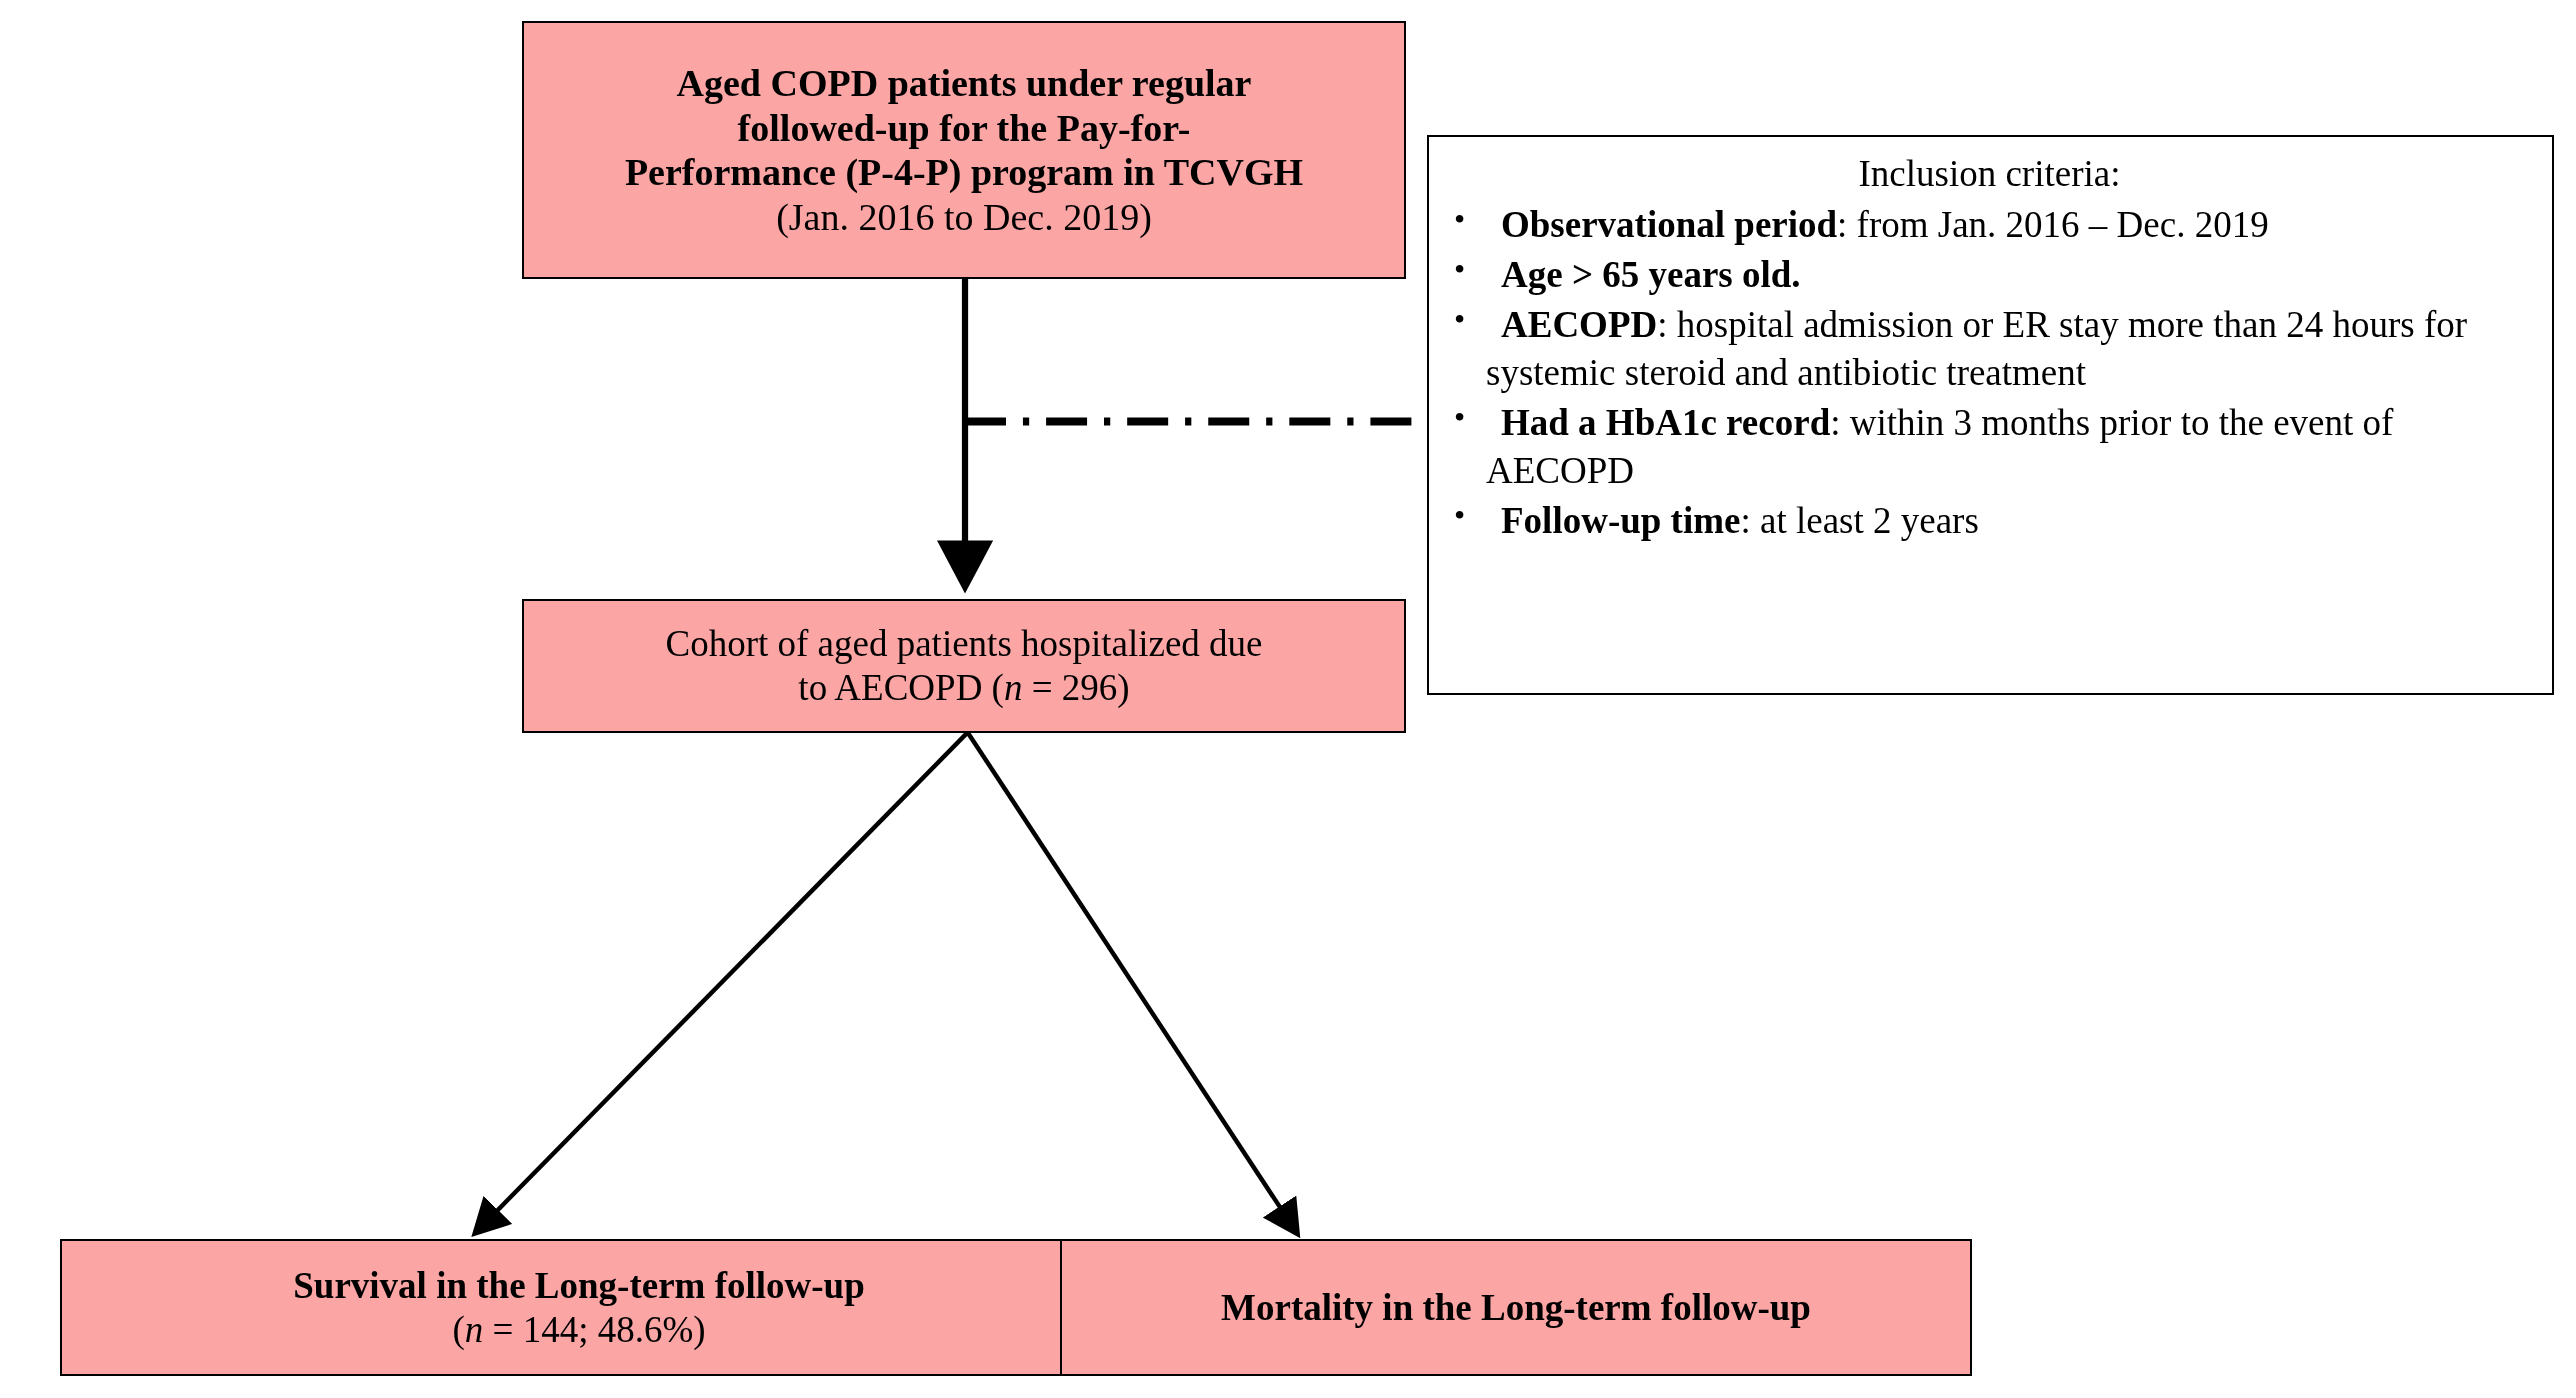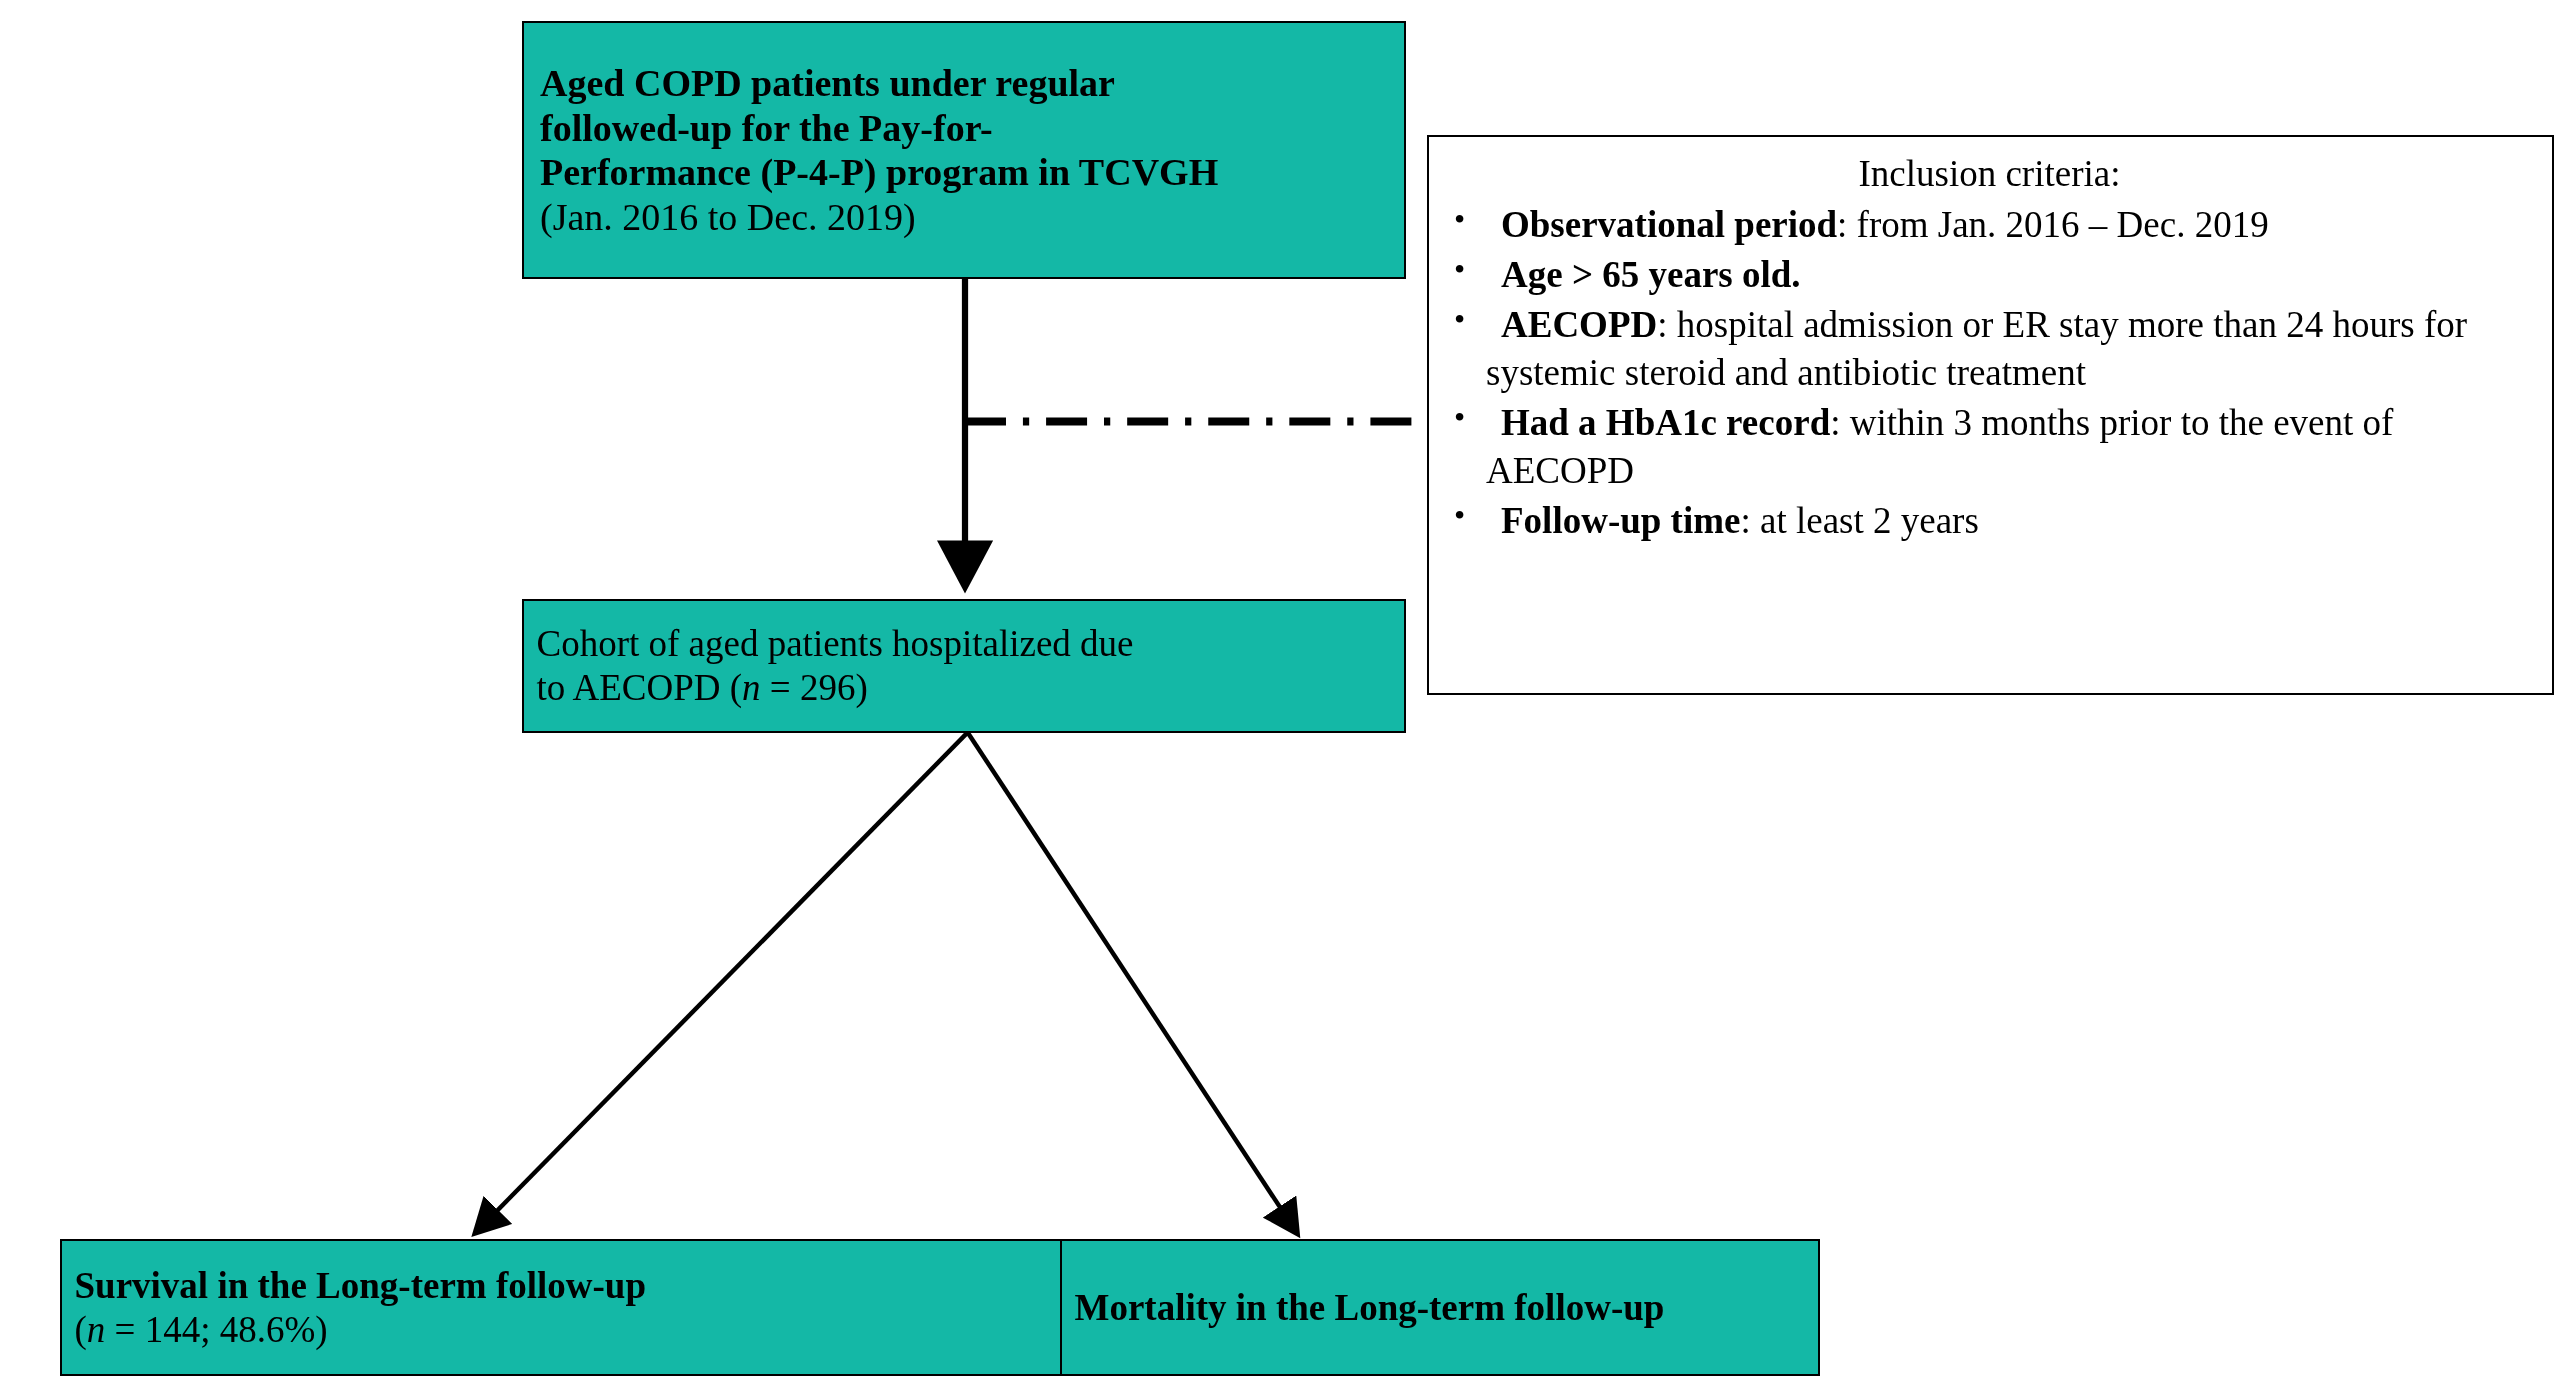--- a/index.html
+++ b/index.html
@@ -13,26 +13,26 @@
     height: 1398px;
     background: #ffffff;
     font-family: "Liberation Serif", "DejaVu Serif", serif;
     color: #000000;
     overflow: hidden;
   }
   .node {
     position: absolute;
     box-sizing: border-box;
     border: 2.7px solid #000000;
-    background: #14b8a6;
+    background: #fca5a5;
     display: flex;
     flex-direction: column;
     align-items: center;
     justify-content: center;
-    text-align: left;
+    text-align: center;
     line-height: 1.18;
   }
   .node .line { display: block; width: 100%; }
 
   
   #node-source {
     left: 522px;
     top: 21.4px;
     width: 884px;
     height: 258px;
@@ -60,21 +60,21 @@
     width: 1038px;
     height: 137px;
     font-size: 37px;
     font-weight: bold;
     padding: 0 12.5px;
     margin-left: 28px;
   }
   #node-mortality {
     left: 1060px;
     top: 1239px;
-    width: 760px;
+    width: 912px;
     height: 137px;
     font-size: 37px;
     font-weight: bold;
     padding: 0 12.5px;
   }
   #node-survival .line.plain,
   #node-mortality .line.plain { font-weight: normal; }
 
   
   #node-criteria {

